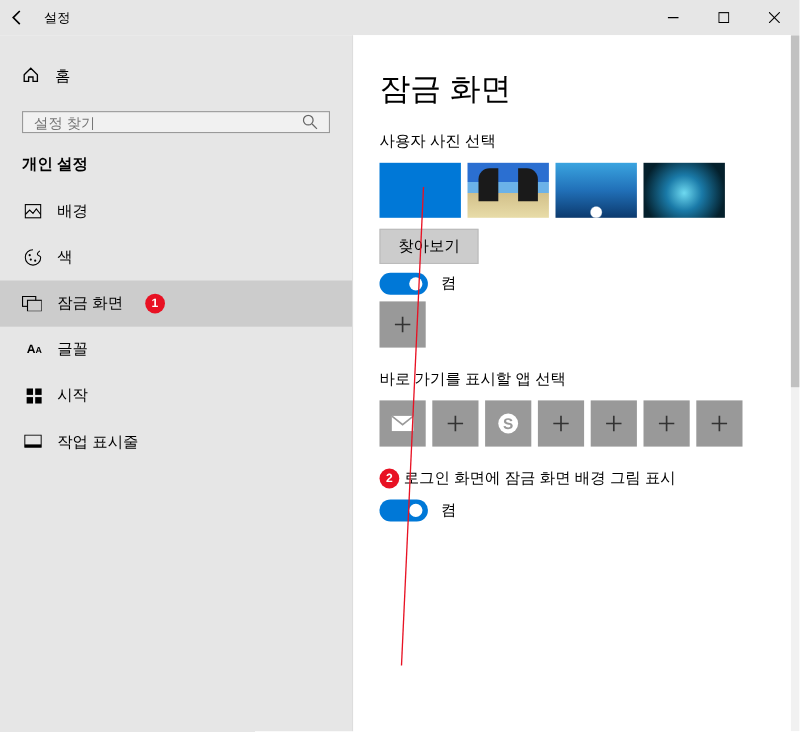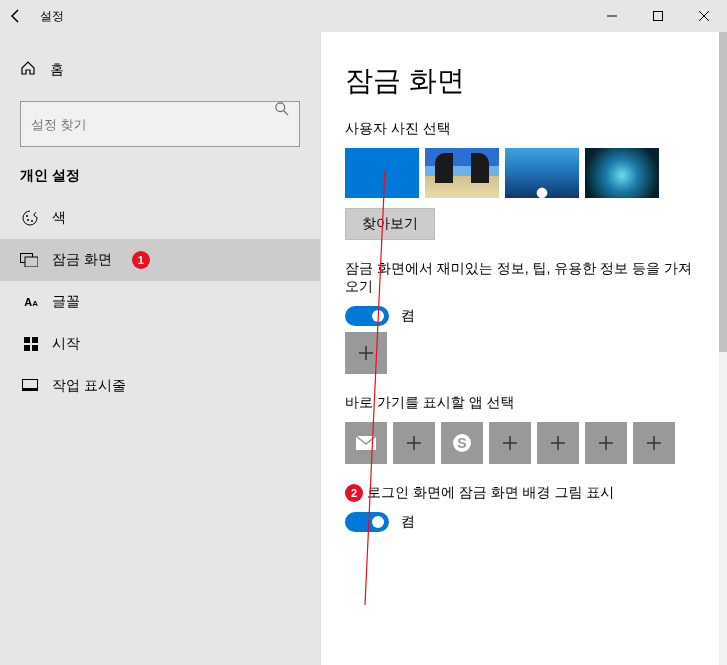--- a/index.html
+++ b/index.html
@@ -6,21 +6,21 @@
   html, body { width: 727px; height: 665px; font-family: "Segoe UI", "Malgun Gothic", sans-serif; background: #fff; overflow: hidden; }
   .window { display: flex; flex-direction: column; width: 100%; height: 100%; position: relative; }
   .titlebar { display: flex; align-items: center; height: 32px; background: #e6e6e6; }
   .titlebar .back { width: 32px; height: 32px; display:flex; align-items:center; justify-content:center; cursor: pointer; }
   .titlebar .title { font-size: 12px; margin-left: 8px; color: #000; }
   .winbtns { margin-left: auto; display: flex; }
   .winbtn { width: 46px; height: 32px; display:flex; align-items:center; justify-content:center; cursor: pointer; }
   .body { display: flex; flex: 1; min-height: 0; }
   .sidebar { width: 320px; background: #e6e6e6; padding-top: 20px; display: flex; flex-direction: column; }
   .home-row { display:flex; align-items:center; padding: 8px 20px; gap: 14px; font-size: 14px; cursor: pointer; }
-  .searchbox { margin: 14px 20px 20px 20px; height: 46px; border: 1px solid #999; background: #f1f1f1; display:flex; padding: 0 10px; gap: 8px; }
+  .searchbox { margin: 14px 20px 20px 20px; height: 20px; border: 1px solid #999; background: #f1f1f1; display:flex; align-items:center; padding: 0 10px; gap: 8px; }
   .searchbox input { border: none; outline: none; background: transparent; flex: 1; font-size: 13px; color: #666; }
   .section-head { font-size: 14px; font-weight: 600; padding: 0 20px 12px 20px; }
   .nav-item { display:flex; align-items:center; padding: 12px 20px; gap: 14px; font-size: 14px; cursor: pointer; }
   .nav-item.selected { background: #ccc; }
   .nav-item .icon { width: 18px; height: 18px; display:flex; align-items:center; justify-content:flex-end; }
   .content { flex: 1; background: #fff; padding: 30px 24px 10px 24px; overflow-y: auto; position: relative; border-left: 1px solid #ddd; }
   .content h1 { font-size: 28px; font-weight: 400; margin-bottom: 18px; }
   .content .label { font-size: 14px; margin-bottom: 10px; margin-top: 20px; }
   .thumbs { display: flex; gap: 6px; margin-bottom: 10px; }
   .thumb { width: 74px; height: 50px; background: #0078d7; cursor: pointer; }
@@ -94,20 +94,29 @@
             <circle cx="6" cy="6" r="5" stroke="#666" fill="none" stroke-width="1.3"></circle>
             <line x1="10" y1="10" x2="15" y2="15" stroke="#666" stroke-width="1.3"></line>
           </svg>
       </div>
 
       <div class="section-head">개인 설정</div>
 
       <div class="nav-item">
         <span class="icon">
             <svg width="16" height="16" viewBox="0 0 16 16">
+              <rect x="1" y="2" width="14" height="12" stroke="#000" fill="none"></rect>
+              <path d="M1 11 L5 7 L8 10 L11 6 L15 11" stroke="#000" fill="none"></path>
+            </svg>
+          </span>
+        <span>배경</span>
+      </div>
+      <div class="nav-item">
+        <span class="icon">
+            <svg width="16" height="16" viewBox="0 0 16 16">
               <path d="M8 1 A7 7 0 1 0 15 8 C15 6 12 7 12 5 C12 3 14 3 14 2" stroke="#000" fill="none"></path>
               <circle cx="5" cy="6" r="1" fill="#000"></circle>
               <circle cx="6" cy="10" r="1" fill="#000"></circle>
               <circle cx="10" cy="11" r="1" fill="#000"></circle>
             </svg>
           </span>
         <span>색</span>
       </div>
       <div class="nav-item selected">
         <span class="icon">
@@ -152,21 +161,20 @@
 
       <div class="label">사용자 사진 선택</div>
       <div class="thumbs">
         <div class="thumb"></div>
         <div class="thumb img-beach"></div>
         <div class="thumb img-reef"></div>
         <div class="thumb img-cave"></div>
       </div>
       <button class="browse-btn">찾아보기</button>
 
-      <div class="label">잠금 화면에서 재미있는 정보, 팁, 유용한 정보 등을 가져오기</div>
       <div class="toggle">
         <div class="toggle-sw"></div>
         <div class="toggle-label">켬</div>
       </div>
 
       <div class="addtile">
         <svg width="18" height="18" viewBox="0 0 18 18">
             <line x1="9" y1="2" x2="9" y2="16" stroke="#333" stroke-width="1.5"></line>
             <line x1="2" y1="9" x2="16" y2="9" stroke="#333" stroke-width="1.5"></line>
           </svg>

